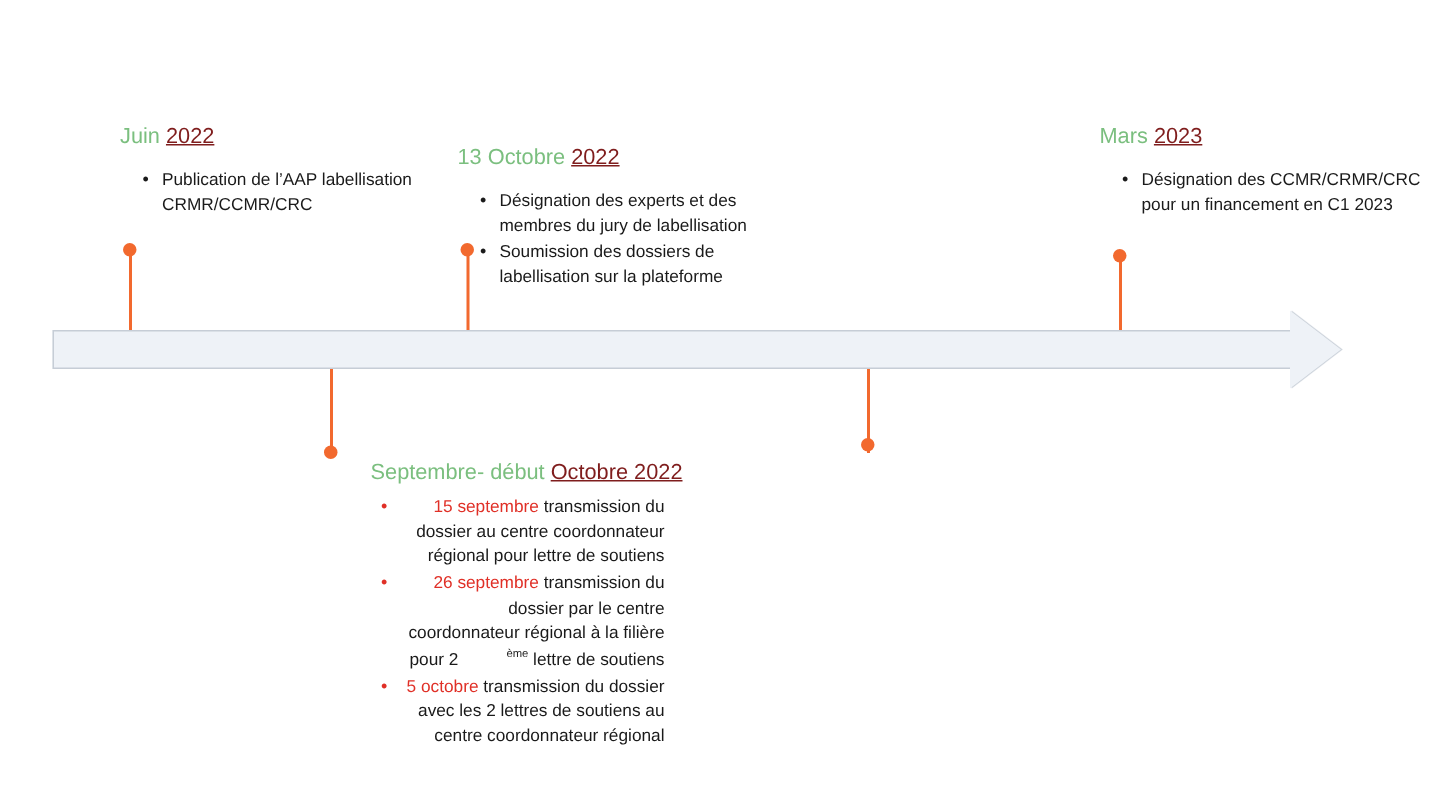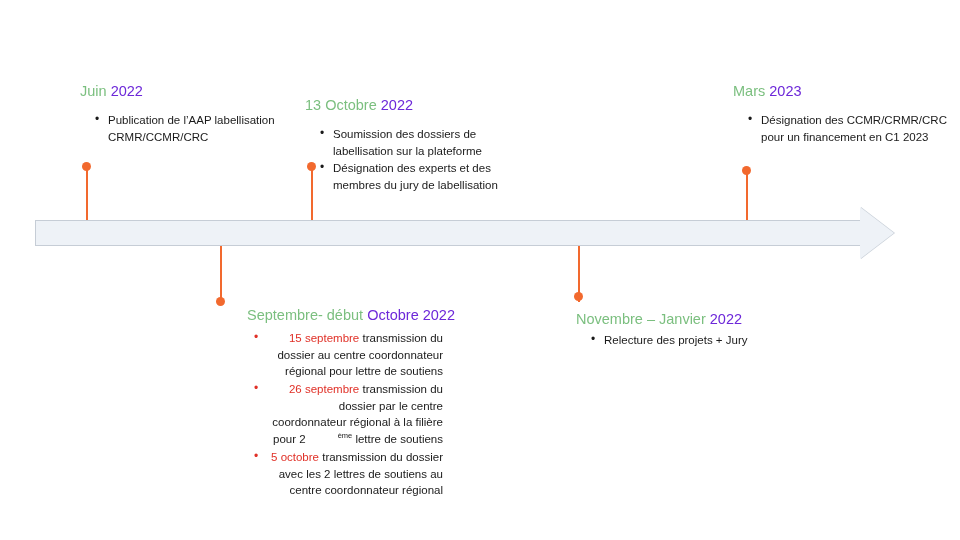--- a/index.html
+++ b/index.html
@@ -72,21 +72,22 @@
     position: absolute;
   }
   .event-title {
     font-size: 14.5px;
     color: #7bbf7f;
     line-height: 1.25;
     margin: 0 0 3px 0;
     white-space: nowrap;
   }
   .event-title .year {
-    color: #6d28d9;
+    color: #7f1d1d;
+    text-decoration: underline;
   }
   .event-title.wrap {
     white-space: normal;
     text-align: right;
   }
   ul.bullets {
     list-style: none;
     margin: 12px;
     padding: 0;
   }
@@ -139,22 +140,22 @@
   </div>
 
   <div class="stem" style="left:311px; top:166px; height:54px;"></div>
   <div class="dot" style="left:307px; top:162px;"></div>
   <div class="event" style="left:305px; top:96px; width:230px;">
     <div class="event-title">
       <span>13 Octobre</span>
       <span class="year">2022</span>
     </div>
     <ul class="bullets">
+      <li> Désignation des experts et des membres du jury de labellisation</li>
       <li>Soumission des dossiers de labellisation sur la plateforme</li>
-      <li> Désignation des experts et des membres du jury de labellisation</li>
     </ul>
   </div>
 
   <div class="stem" style="left:746px; top:170px; height:50px;"></div>
   <div class="dot" style="left:742px; top:166px;"></div>
   <div class="event" style="left:733px; top:82px; width:235px;">
     <div class="event-title">
       <span>Mars</span>
       <span class="year">2023</span>
     </div>
@@ -172,23 +173,14 @@
     </div>
     <ul class="bullets red-bullets" style="margin-top:6px; padding-left:14px;text-align:right;">
       <li><span class="hl">15 septembre</span><span> transmission du dossier au centre coordonnateur régional pour lettre de soutiens</span></li>
       <li><span class="hl">26 septembre</span><span> transmission du dossier par le centre coordonnateur régional à la filière pour 2<sup>ème</sup> lettre de soutiens</span></li>
       <li><span class="hl">5 octobre</span><span> transmission du dossier avec les 2 lettres de soutiens au centre coordonnateur régional</span></li>
     </ul>
   </div>
 
   <div class="stem" style="left:578px; top:246px; height:56px;"></div>
   <div class="dot" style="left:574px; top:292px;"></div>
-  <div class="event" style="left:576px; top:310px; width:290px;">
-    <div class="event-title">
-      <span>Novembre – Janvier</span>
-      <span class="year">2022</span>
-    </div>
-    <ul class="bullets" style="margin-top:4px;">
-      <li>Relecture des projets + Jury</li>
-    </ul>
-  </div>
 
 </div>
 
 </body></html>

